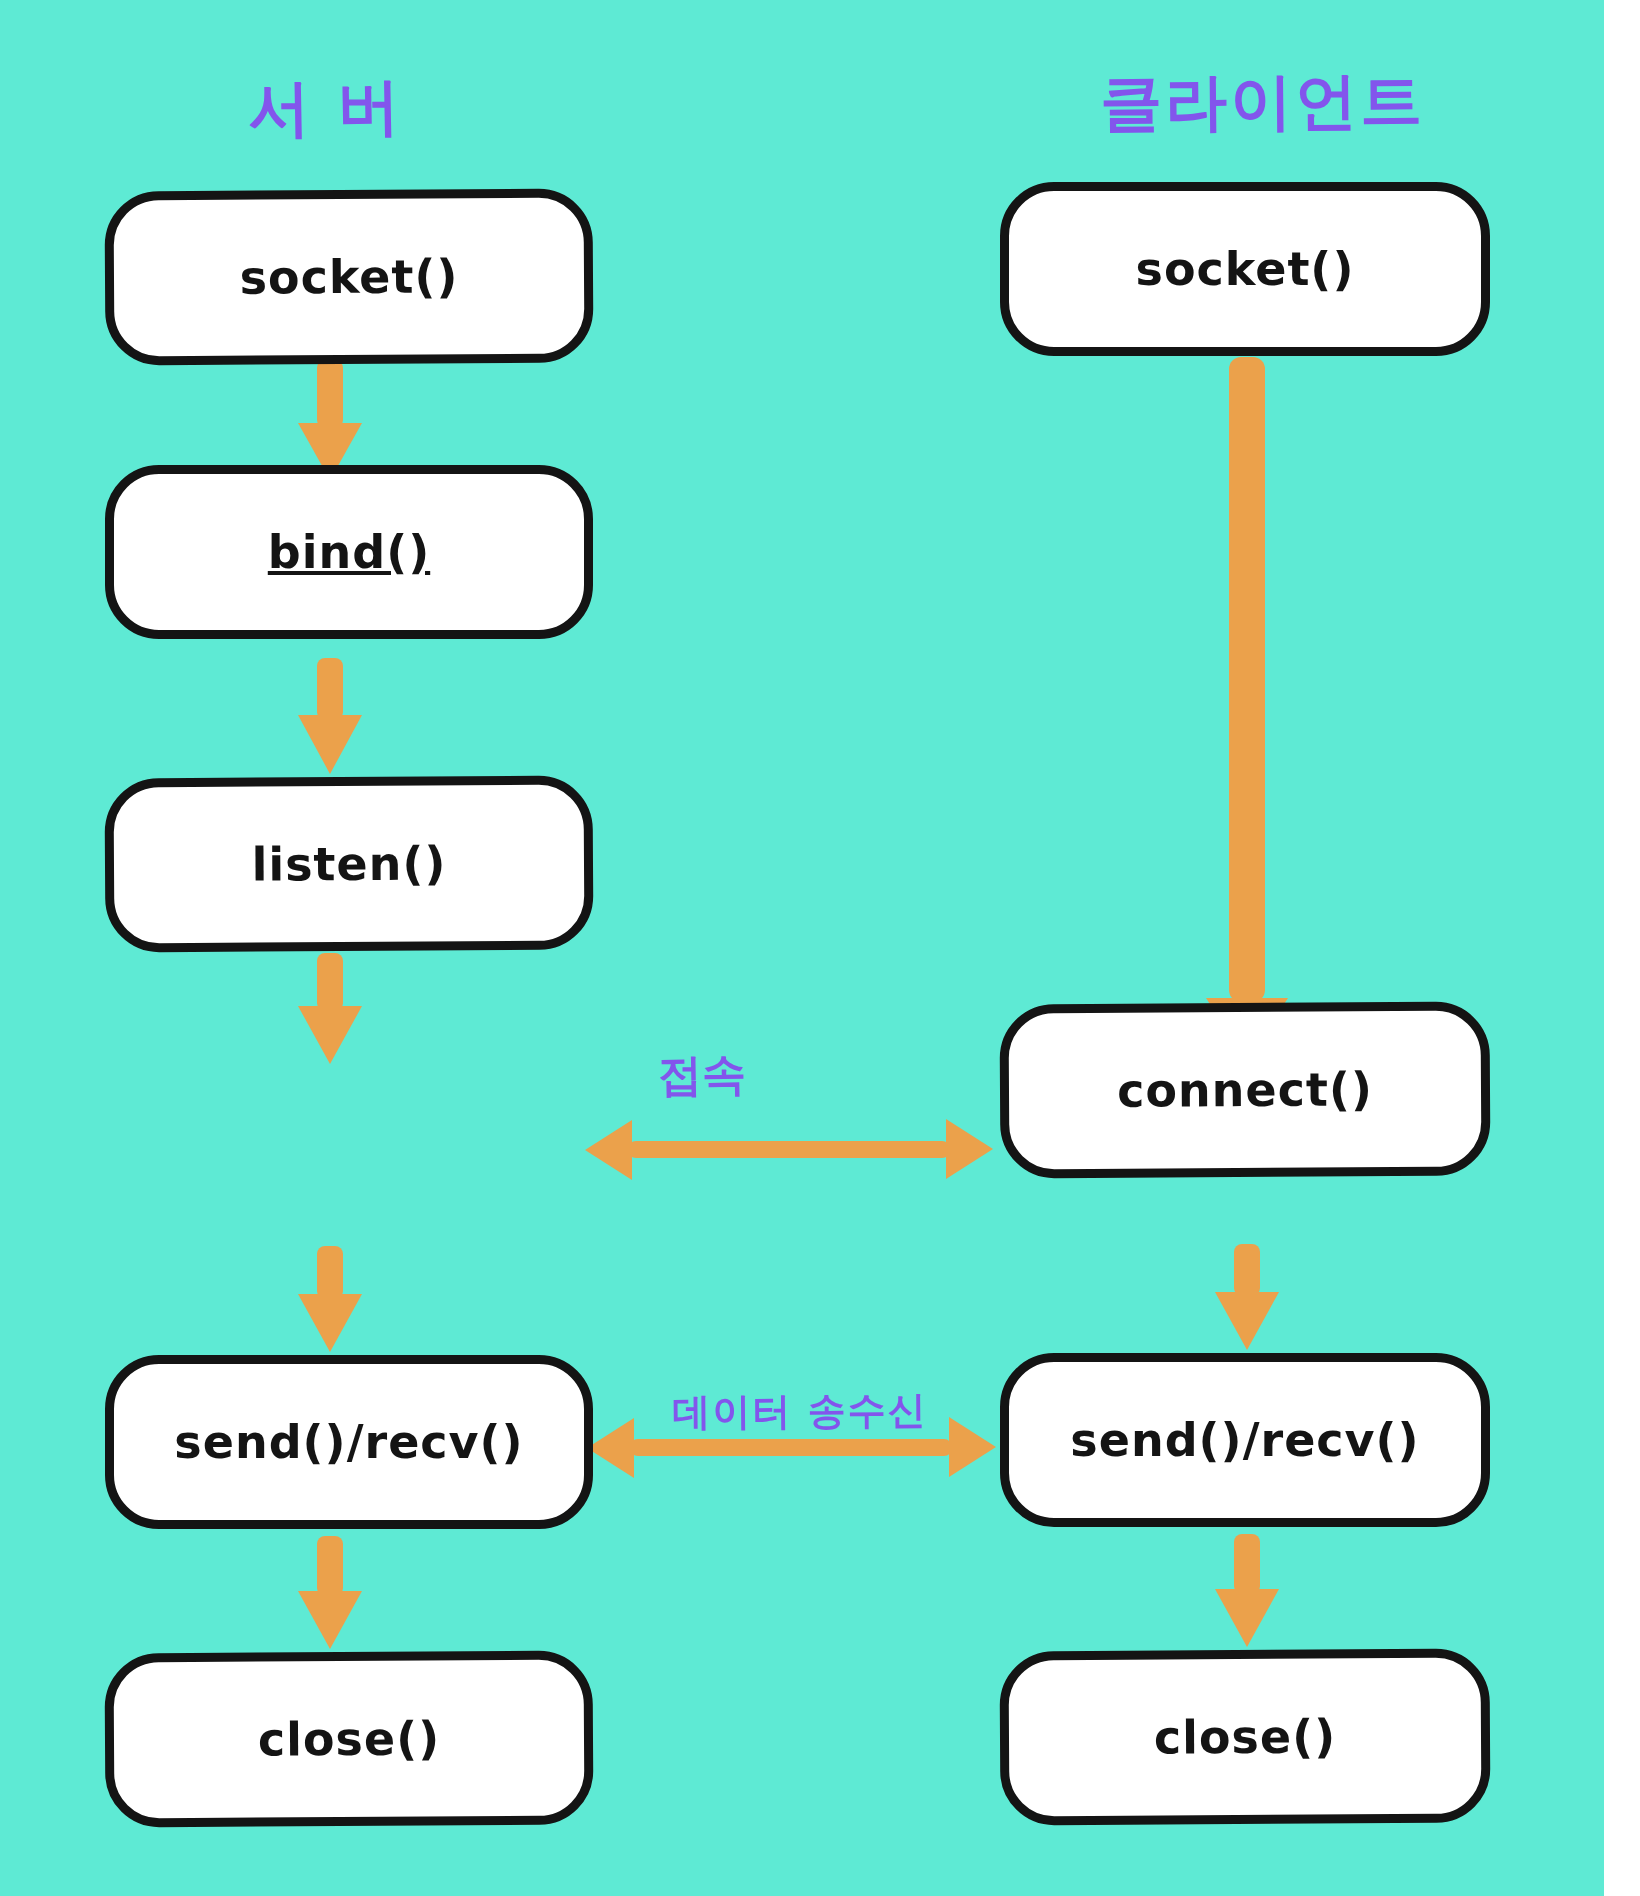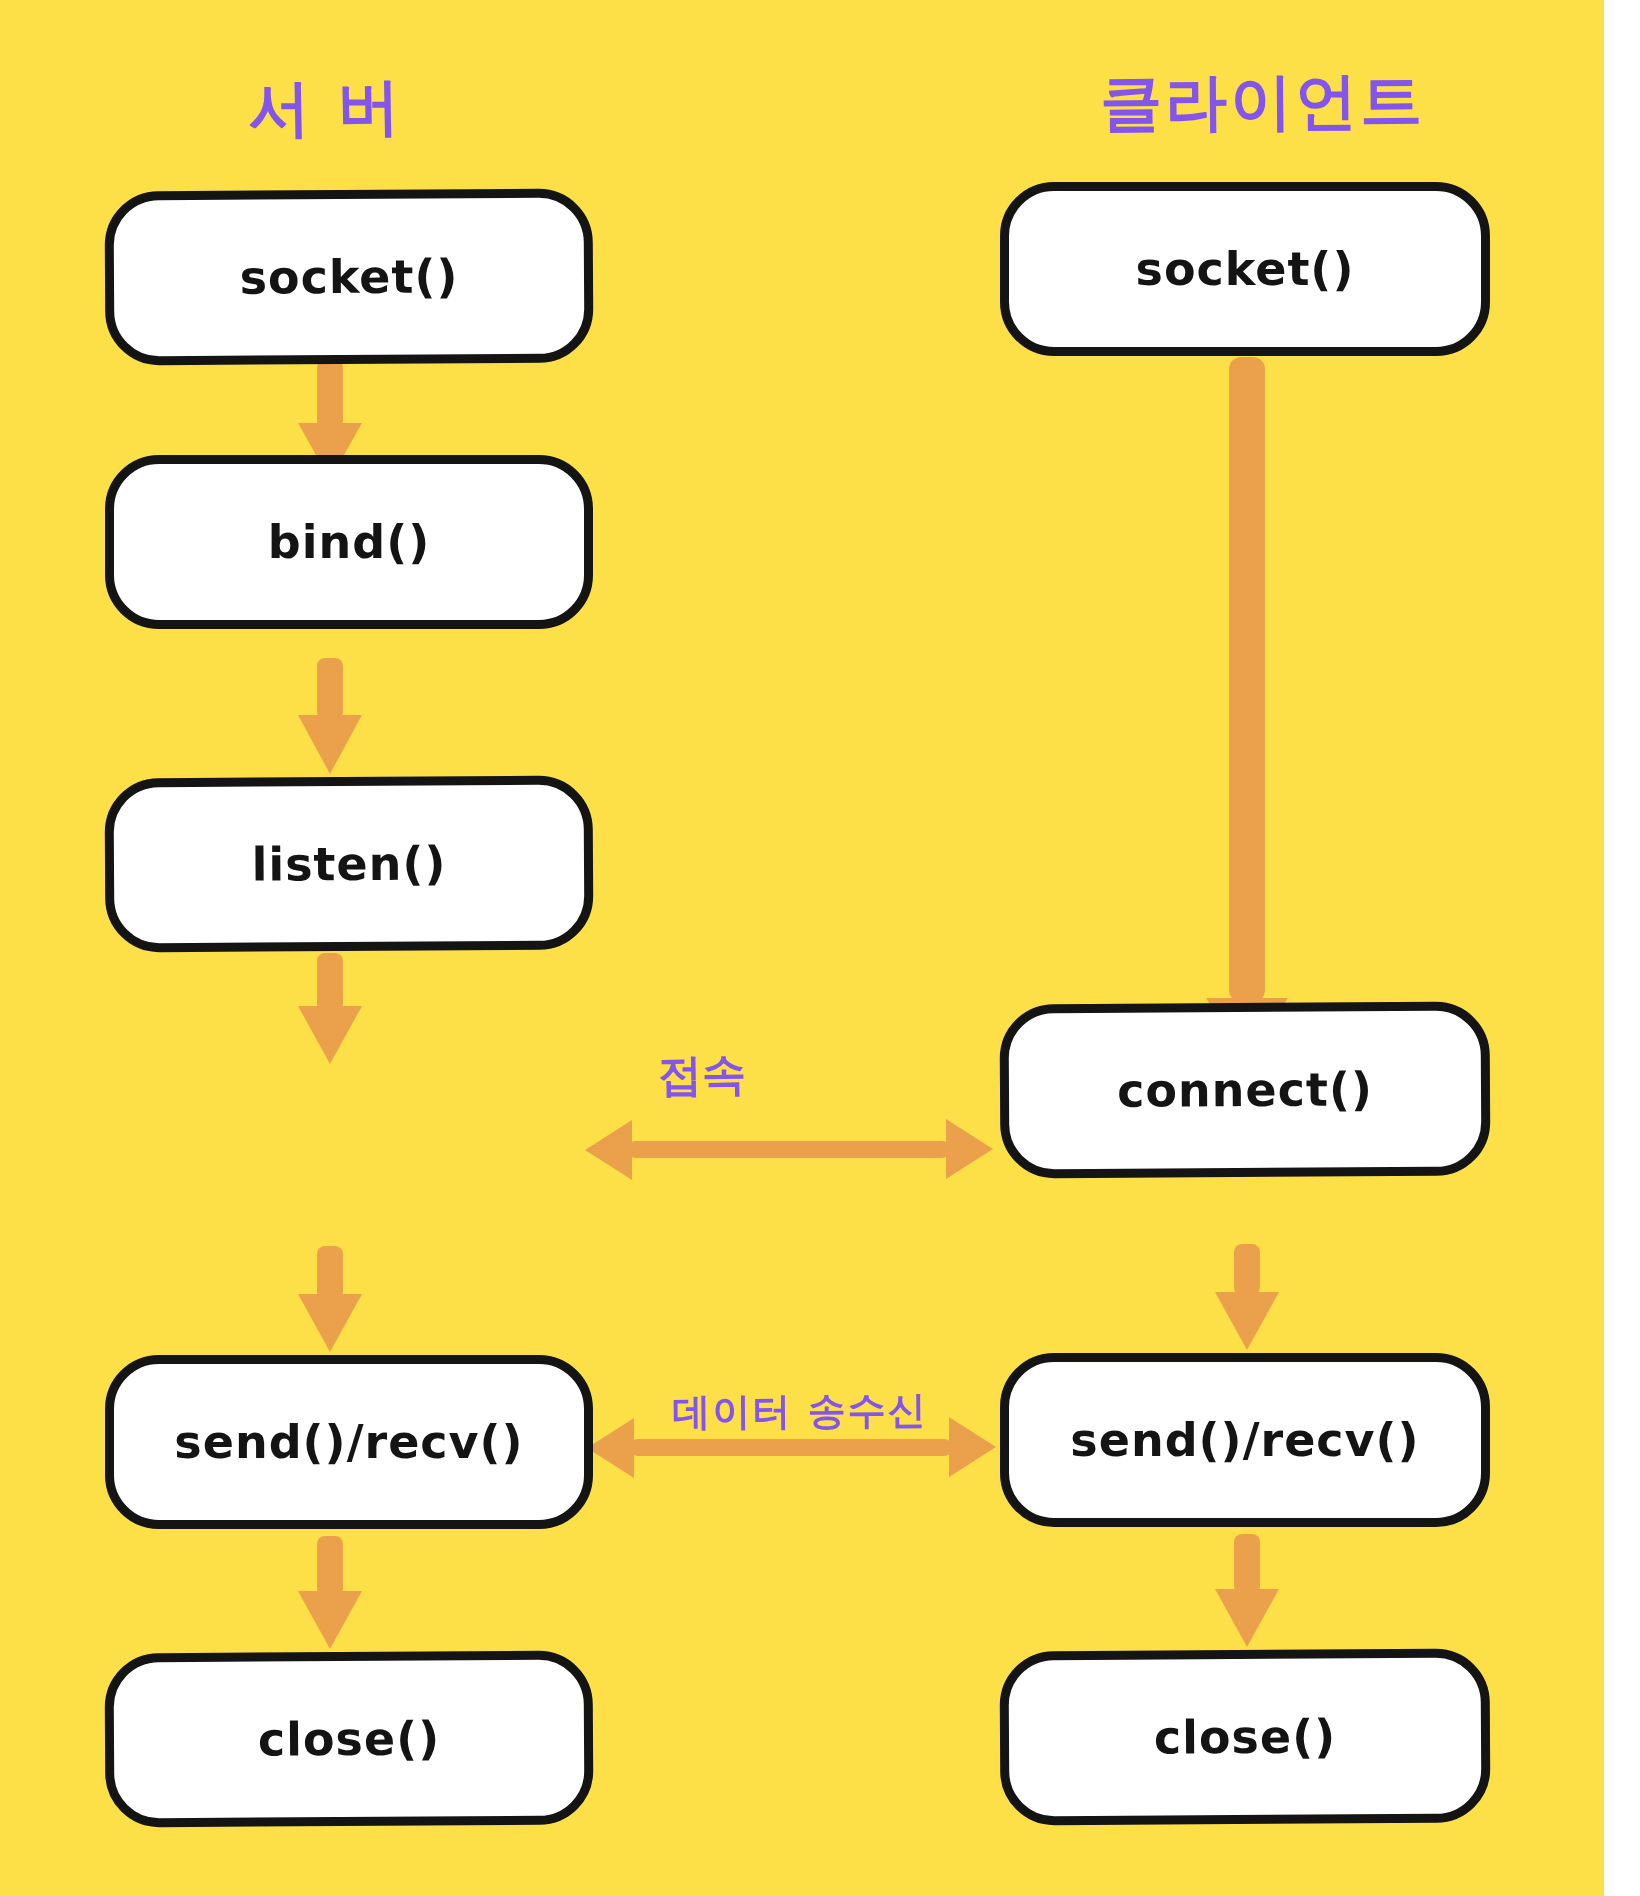--- a/index.html
+++ b/index.html
@@ -9,21 +9,21 @@
   }
   html, body {
     margin: 0;
     padding: 0;
     background: #ffffff;
   }
   .canvas {
     position: relative;
     width: 1604px;
     height: 1896px;
-    background: #fde047;
+    background: #5eead4;
     font-family: "DejaVu Sans", sans-serif;
     overflow: hidden;
   }
   .col-title {
     position: absolute;
     color: var(--title);
     font-size: 62px;
     font-weight: bold;
     letter-spacing: 3px;
     white-space: nowrap;
@@ -42,21 +42,21 @@
     font-size: 46px;
     font-weight: 600;
     color: var(--ink);
     letter-spacing: 1px;
     white-space: nowrap;
   }
   .node.l { left: 105px; width: 488px; height: 174px; }
   .node.r { left: 1000px; width: 490px; height: 174px; }
   .node:nth-of-type(odd)  { transform: rotate(-0.35deg); }
   .node.l.row1 { top: 190px; }
-  .node.l.row2 { top: 455px; }
+  .node.l.row2 { top: 465px; text-decoration: underline; }
   .node.l.row3 { top: 777px; }
   .node.l.row4 { top: 1067px; }
   .node.l.row5 { top: 1355px; }
   .node.l.row6 { top: 1652px; }
   .node.r.row1 { top: 182px; }
   .node.r.row4 { top: 1003px; }
   .node.r.row5 { top: 1353px; }
   .node.r.row6 { top: 1650px; }
   .arrow-layer {
     position: absolute;

